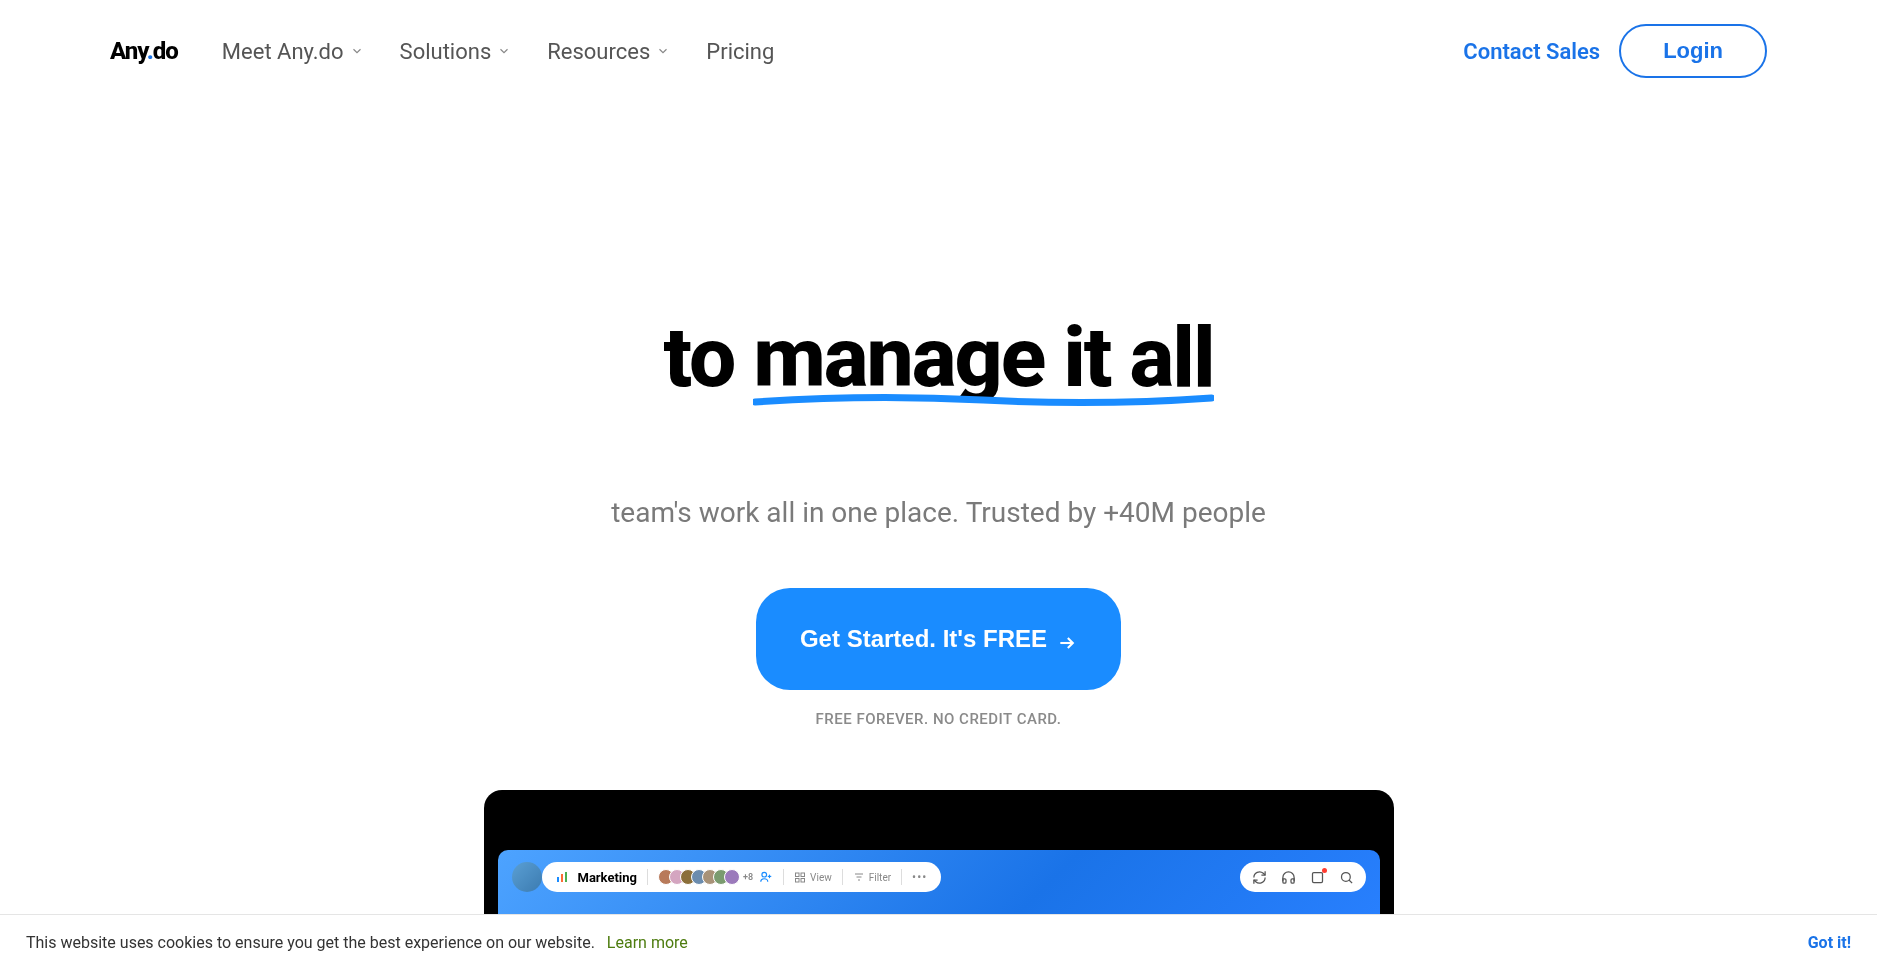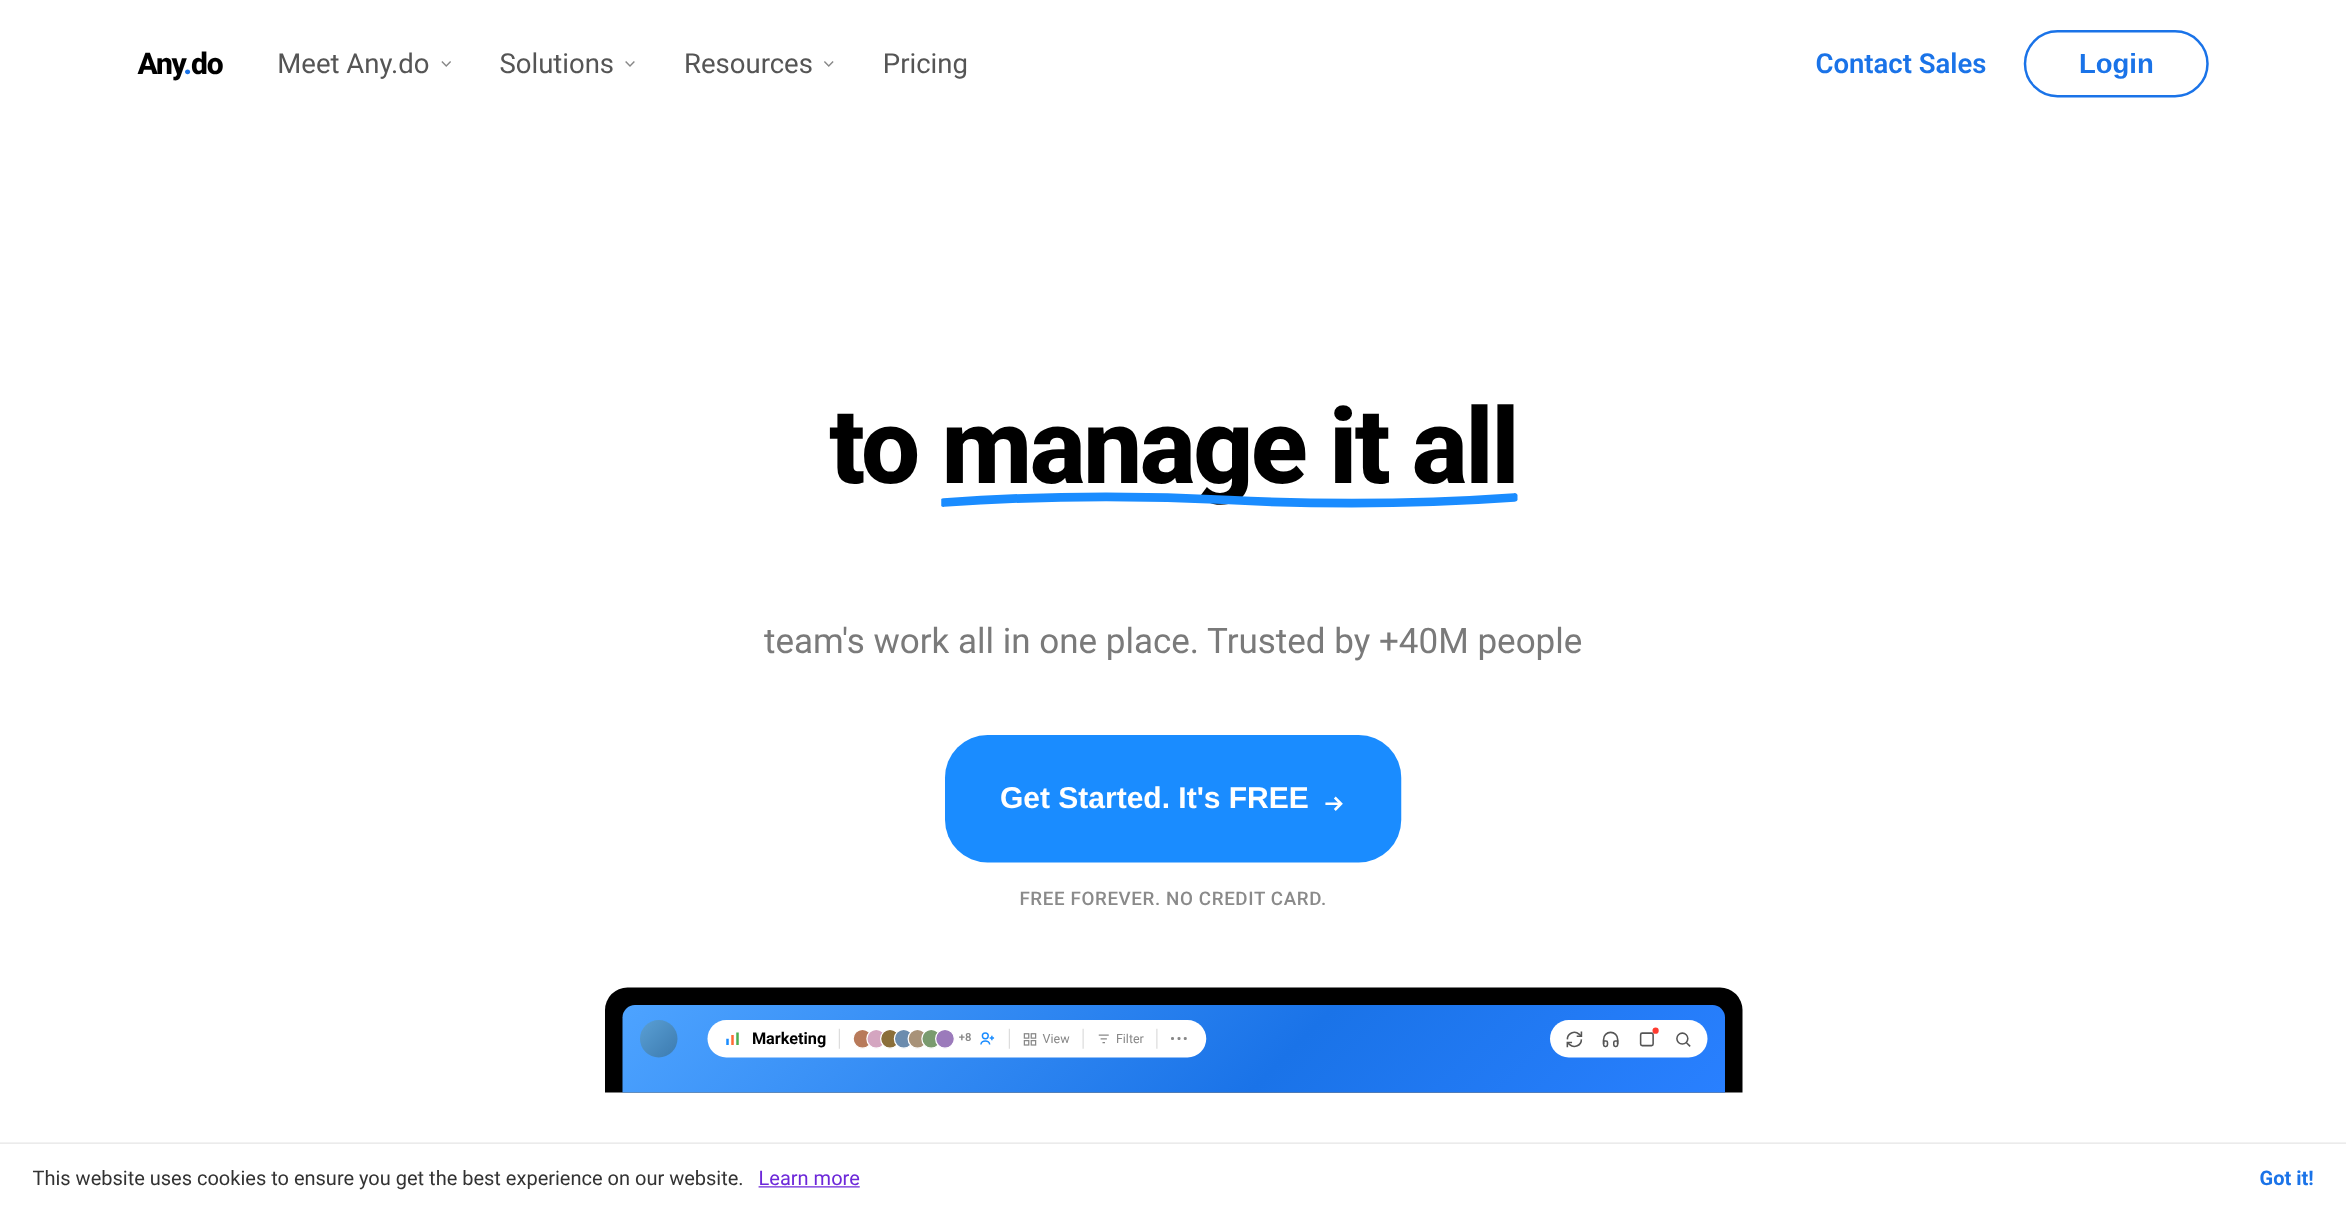--- a/index.html
+++ b/index.html
@@ -52,21 +52,21 @@
       cursor: pointer;
       font-weight: 400;
     }
     .chevron-down {
       width: 14px;
       height: 14px;
     }
     .nav-right {
       display: flex;
       align-items: center;
-      gap: 30px;
+      gap: 19px;
     }
     .contact-sales {
       color: #1a73e8;
       font-size: 22px;
       font-weight: 600;
       cursor: pointer;
     }
     .login-btn {
       border: 2px solid #1a73e8;
       color: #1a73e8;
@@ -142,26 +142,27 @@
       margin: 62px auto 0;
       width: 910px;
       background: #000;
       border-radius: 18px 18px 0 0;
       padding: 14px 14px 0;
       position: relative;
     }
     .app-screen {
       background: linear-gradient(135deg, #4da3ff 0%, #1a73e8 60%, #2980ff 100%);
       border-radius: 10px 10px 0 0;
-      height: 70px;
+      height: 90px;
       position: relative;
       display: flex;
       align-items: flex-start;
       padding: 12px 14px;
-      gap: 24px;
+      gap: 0;
+      margin-top: 46px;
     }
     .avatar {
       width: 30px;
       height: 30px;
       border-radius: 50%;
       background: linear-gradient(135deg, #5a9fd4, #3c7bb0);
       flex-shrink: 0;
     }
     .project-pill {
       background: #fff;
@@ -268,22 +269,21 @@
       padding: 18px 26px;
       display: flex;
       align-items: center;
       justify-content: space-between;
       font-size: 16px;
     }
     .cookie-text {
       color: #333;
     }
     .cookie-link {
-      color: #6d28d9;
-      text-decoration: underline;
+      color: #4d7c0f;
       margin-left: 8px;
       cursor: pointer;
     }
     .cookie-close {
       color: #1a73e8;
       font-weight: 700;
       cursor: pointer;
     }
   </style>
 </head>

